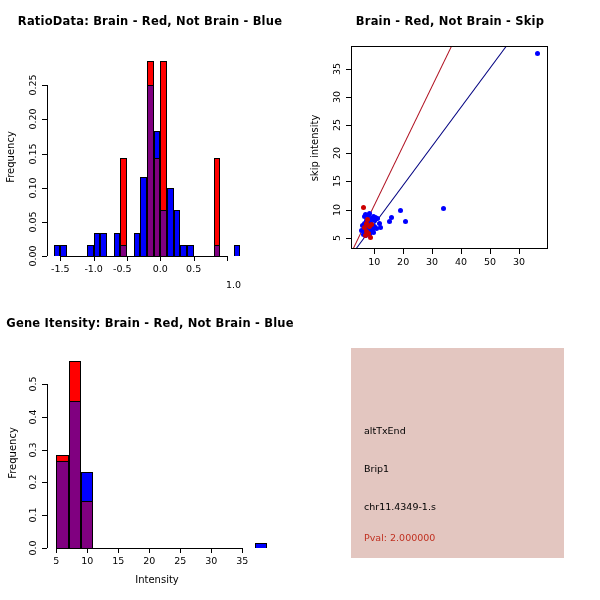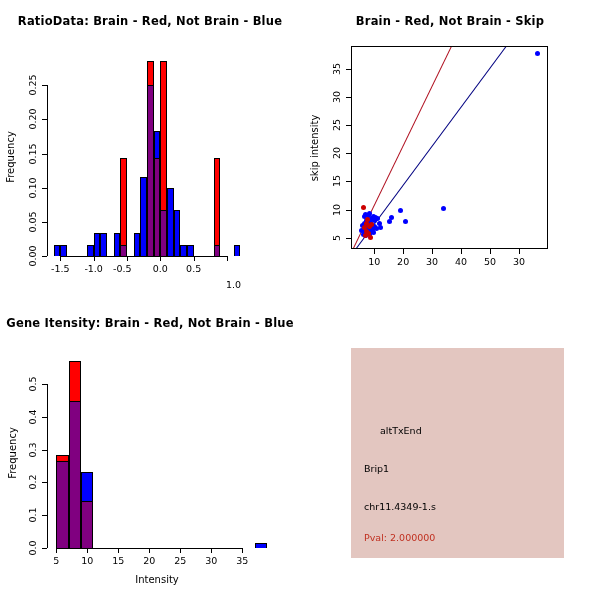--- a/index.html
+++ b/index.html
@@ -210,18 +210,18 @@
       <div class="bar purple" style="position:absolute;left:68.69014084507042px;width:12.394366197183103px;height:147.41379310344828px;bottom:52px;"></div>
       <div class="bar red" style="position:absolute;left:81.08450704225352px;width:12.39436619718309px;height:46.8448275862069px;bottom:52px;"></div>
       <div class="bar blue" style="position:absolute;left:81.08450704225352px;width:12.39436619718309px;height:76px;bottom:52px;"></div>
       <div class="bar purple" style="position:absolute;left:81.08450704225352px;width:12.39436619718309px;height:46.8448275862069px;bottom:52px;"></div>
       <div class="bar blue" style="position:absolute;left:254.6056338028169px;width:12.394366197183103px;height:4.913793103448276px;bottom:52px;"></div>
       <div class="axlabel" style="position:absolute;left:47px;top:274px;width:220px;">Intensity</div>
       <div class="axlabel vert" style="position:absolute;left:12px;top:153px;transform:rotate(-90deg) translate(-50%,-50%);">Frequency</div>
     </div>
     <div class="panel" style="left:300px;top:300px;width:300px;height:300px;">
       <div class="infopanel" style="left:51px;top:48px;width:213px;height:210px;background:#E3C6C0;"></div>
-      <div class="infoline" style="left:80px;top:125px;">altTxEnd</div>
+      <div class="infoline" style="left:64px;top:125px;">altTxEnd</div>
       <div class="infoline" style="left:64px;top:163px;">Brip1</div>
       <div class="infoline" style="left:64px;top:201px;">chr11.4349-1.s</div>
       <div class="infoline pv" style="left:64px;top:232px;">Pval: 2.000000</div>
     </div>
   </div>
 
 </body></html>

